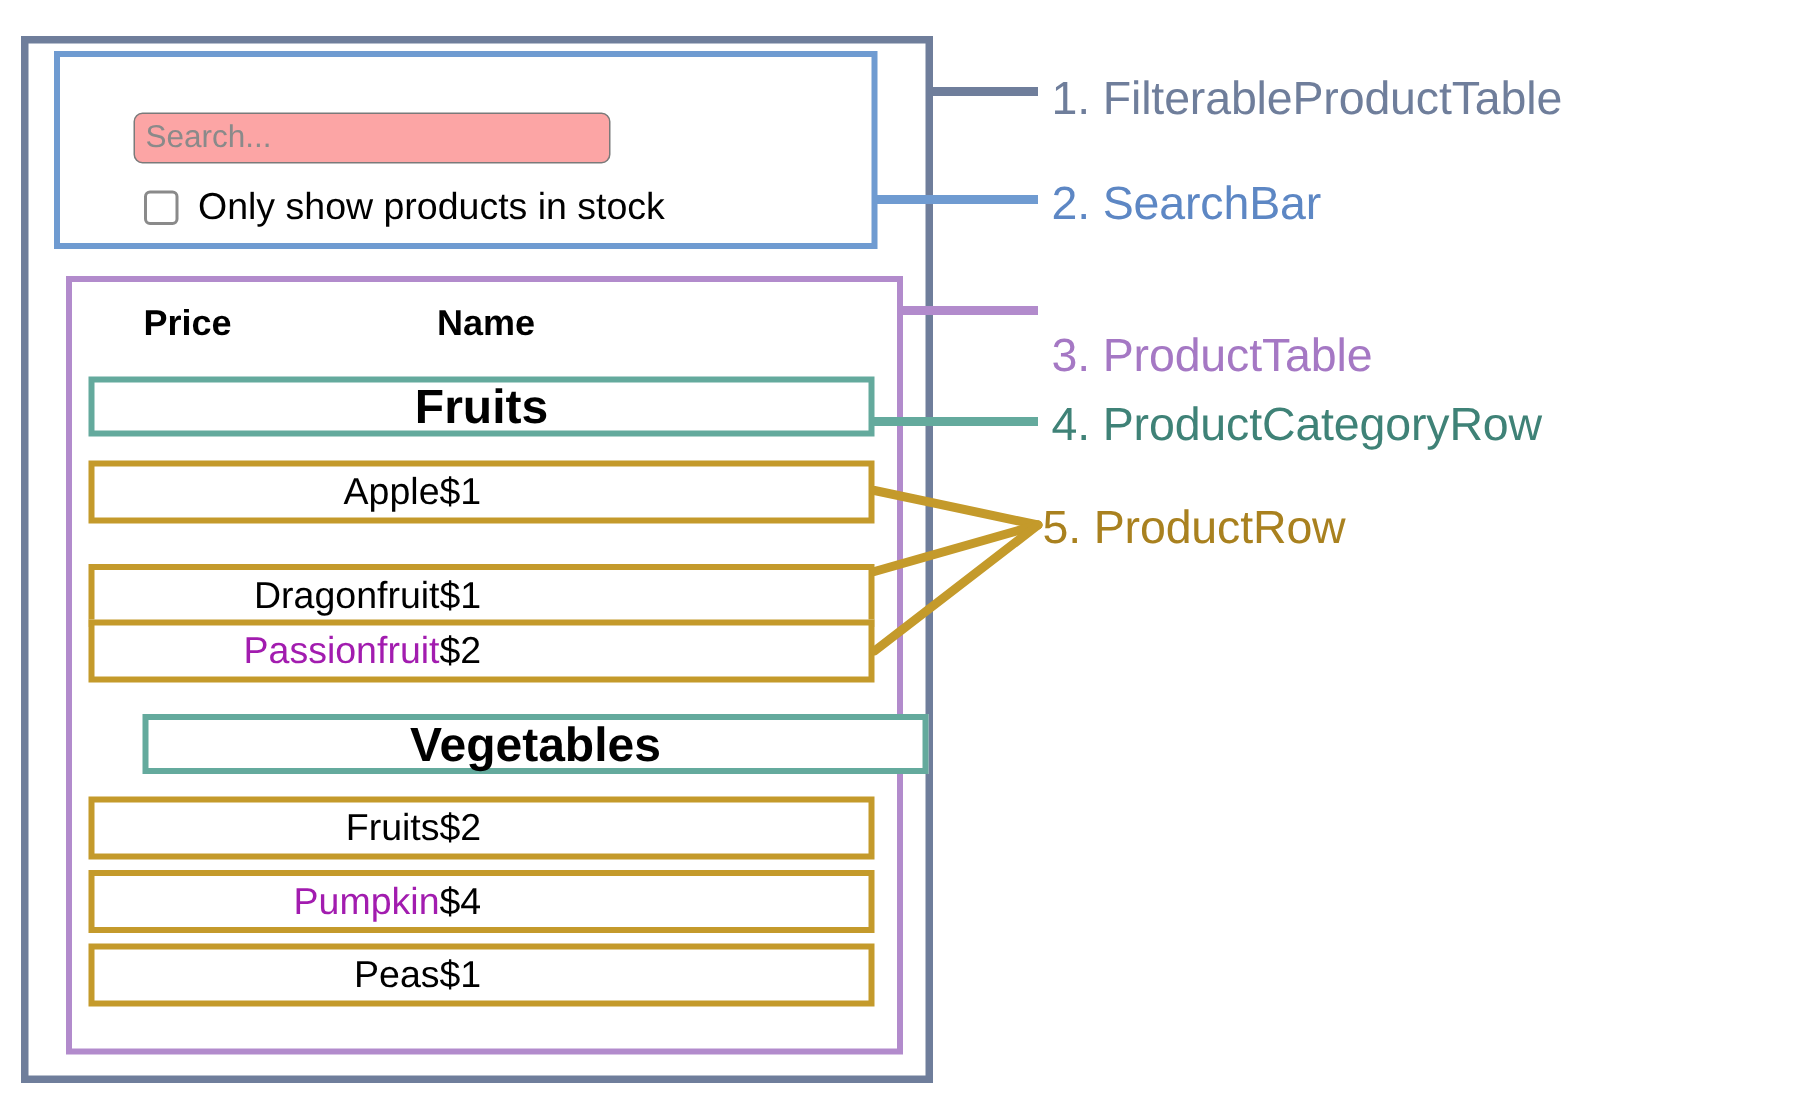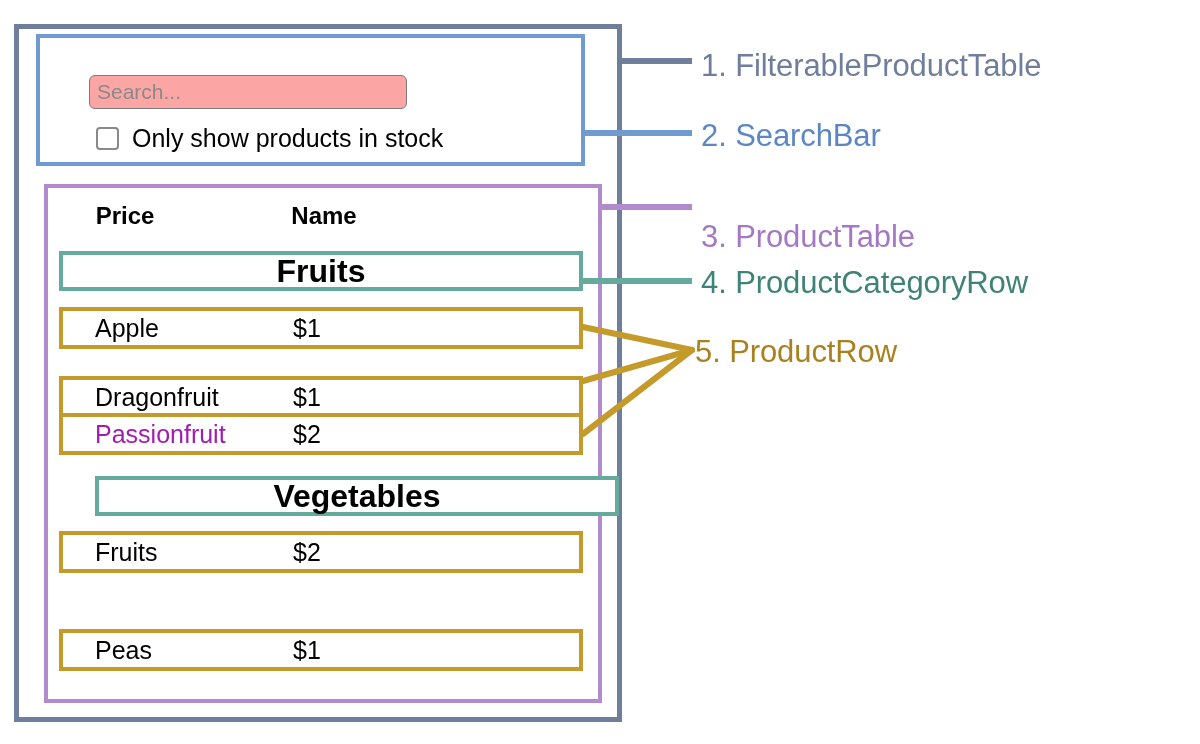--- a/index.html
+++ b/index.html
@@ -138,20 +138,21 @@
   .prod-row {
     position: absolute;
     left: 59px;
     width: 524px;
     height: 42px;
     box-sizing: border-box;
     border: 4px solid #c49a2b;
     background: #ffffff;
     display: flex;
     align-items: center;
+    text-align: right;
   }
   .prod-row .pname {
     font-size: 25px;
     color: #000000;
     padding-left: 32px;
     width: 230px;
     box-sizing: border-box;
     white-space: nowrap;
   }
   .prod-row .pname.out-of-stock { color: #a21caf; }
@@ -229,20 +230,24 @@
 
   <div class="cat-row" style="top:476px;margin-left:36px;">
     <span class="cat-label">Vegetables</span>
   </div>
 
   <div class="prod-row" style="top:531px;">
     <span class="pname">Fruits</span>
     <span class="pprice">$2</span>
   </div>
 
+  <div class="prod-row" style="top:580px;">
+    <span class="pname out-of-stock">Pumpkin</span>
+    <span class="pprice">$4</span>
+  </div>
 
   <div class="prod-row" style="top:629px;">
     <span class="pname">Peas</span>
     <span class="pprice">$1</span>
   </div>
 
   <svg id="connectors" viewBox="0 0 1200 744">
     <line x1="619" y1="61" x2="692" y2="61" stroke="#6f7e9b" stroke-width="6" stroke-linecap="butt"></line>
     <line x1="583" y1="133" x2="692" y2="133" stroke="#6f9bd1" stroke-width="6" stroke-linecap="butt"></line>
     <line x1="600" y1="207" x2="692" y2="207" stroke="#b28bcc" stroke-width="6" stroke-linecap="butt"></line>

